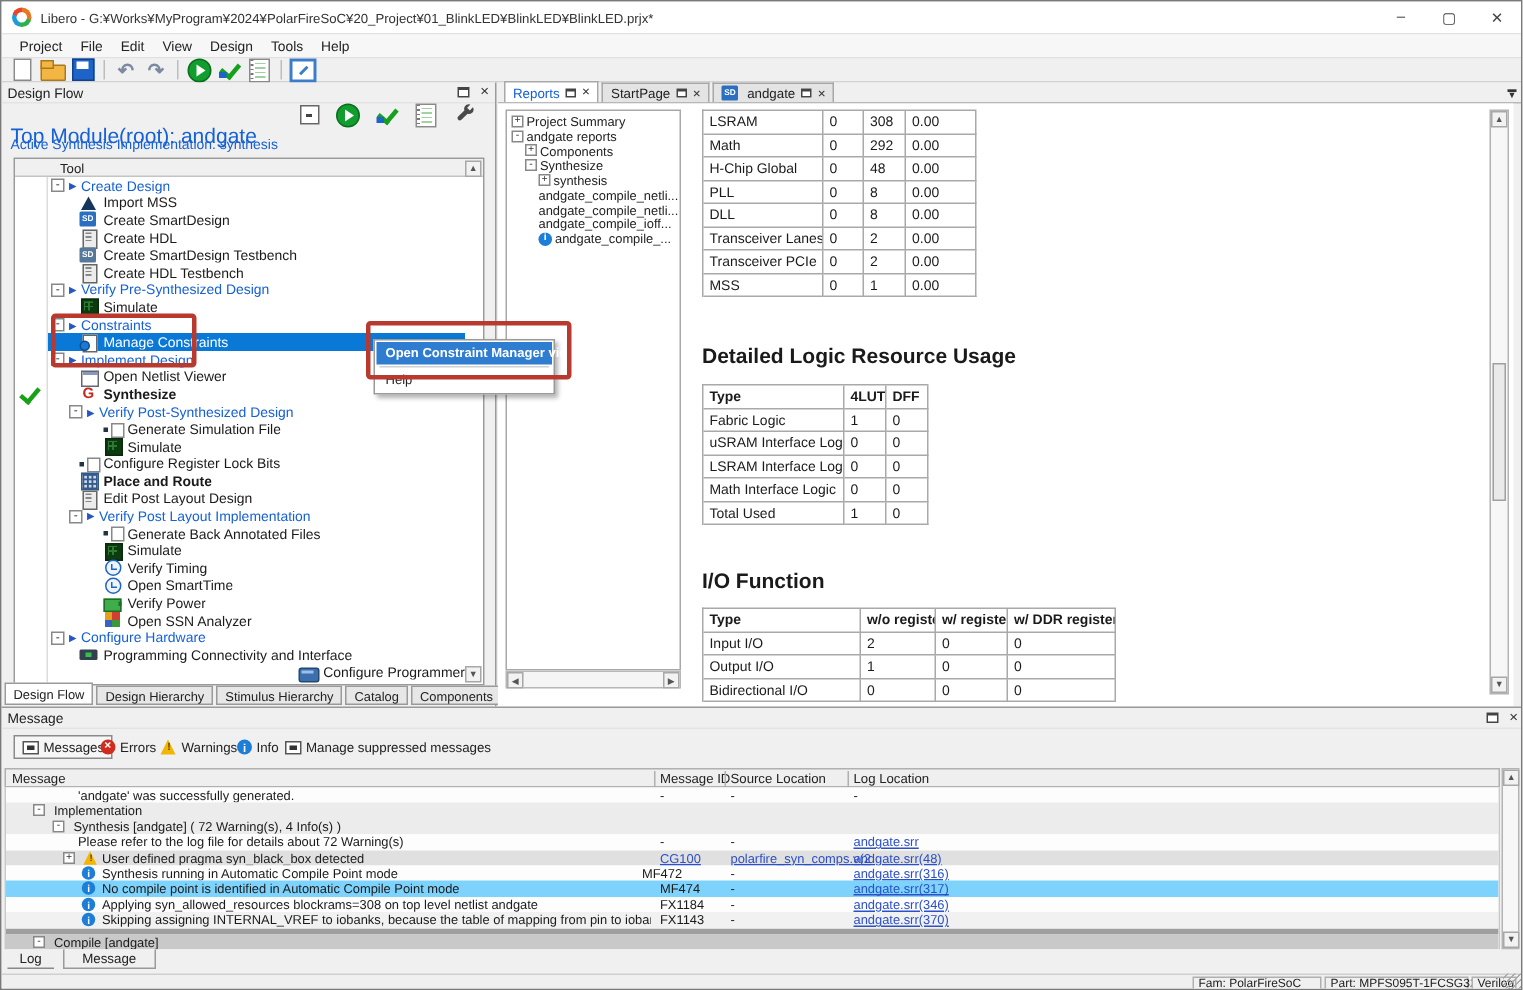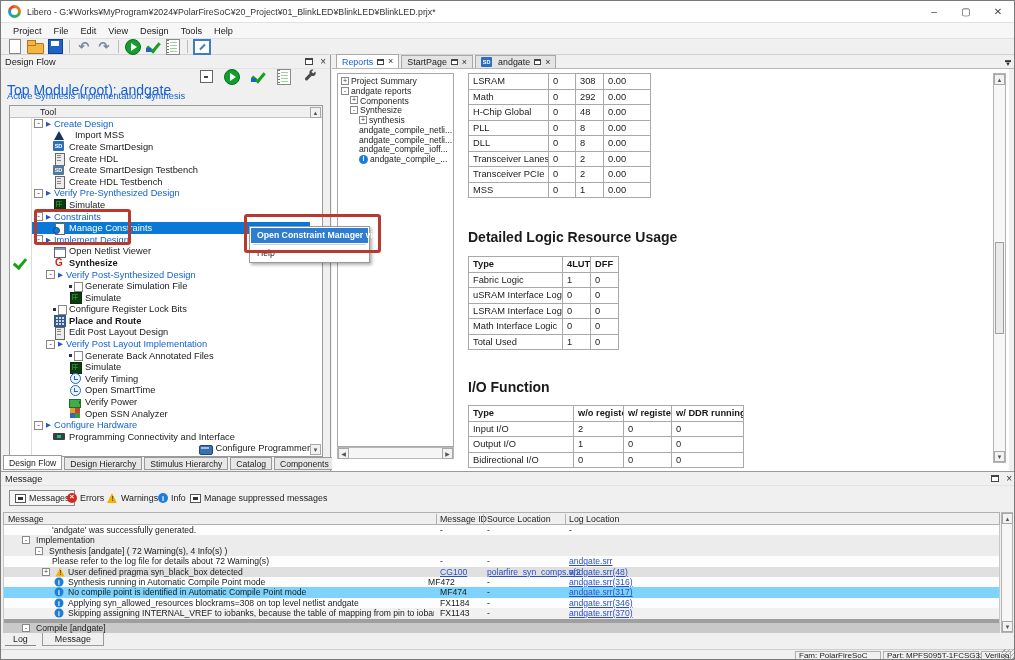--- a/index.html
+++ b/index.html
@@ -224,21 +224,21 @@
       <div id="df-treehead">
         <span class="hl">Tool</span>
         <span class="sb-btn" style="right:1px;top:1px">▲</span>
       </div>
       <div id="df-rows">
           <div class="df-row" style="padding-left: 2px;">
             <span class="exp">-</span>
             <span class="cat-arrow">▶</span>
             <span class="df-label cat">Create Design</span>
           </div>
-          <div class="df-row" style="padding-left: 21px; gap: 6px;">
+          <div class="df-row" style="padding-left: 21px;">
             <span class="ti i-mss"></span>
             <span class="df-label">Import MSS</span>
           </div>
           <div class="df-row" style="padding-left: 21px;">
             <span class="ti i-smartdesign"></span>
             <span class="df-label">Create SmartDesign</span>
           </div>
           <div class="df-row" style="padding-left: 21px;">
             <span class="ti i-hdl"></span>
             <span class="df-label">Create HDL</span>
@@ -480,21 +480,21 @@
           <div class="rcell">0</div>
           <div class="rcell">Total Used</div>
           <div class="rcell">1</div>
           <div class="rcell">0</div>
         </div>
       <div class="rpt-heading" style="left:136px;top:310px">I/O Function</div>
       <div id="rpt-table3" class="rtable" style="left: 136px; top: 336px; grid-template-columns: 105px 50px 48px 72px;">
           <div class="rcell hd">Type</div>
           <div class="rcell hd">w/o register</div>
           <div class="rcell hd">w/ register</div>
-          <div class="rcell hd">w/ DDR running</div>
+          <div class="rcell hd">w/ DDR register</div>
           <div class="rcell">Input I/O</div>
           <div class="rcell">2</div>
           <div class="rcell">0</div>
           <div class="rcell">0</div>
           <div class="rcell">Output I/O</div>
           <div class="rcell">1</div>
           <div class="rcell">0</div>
           <div class="rcell">0</div>
           <div class="rcell">Bidirectional I/O</div>
           <div class="rcell">0</div>

